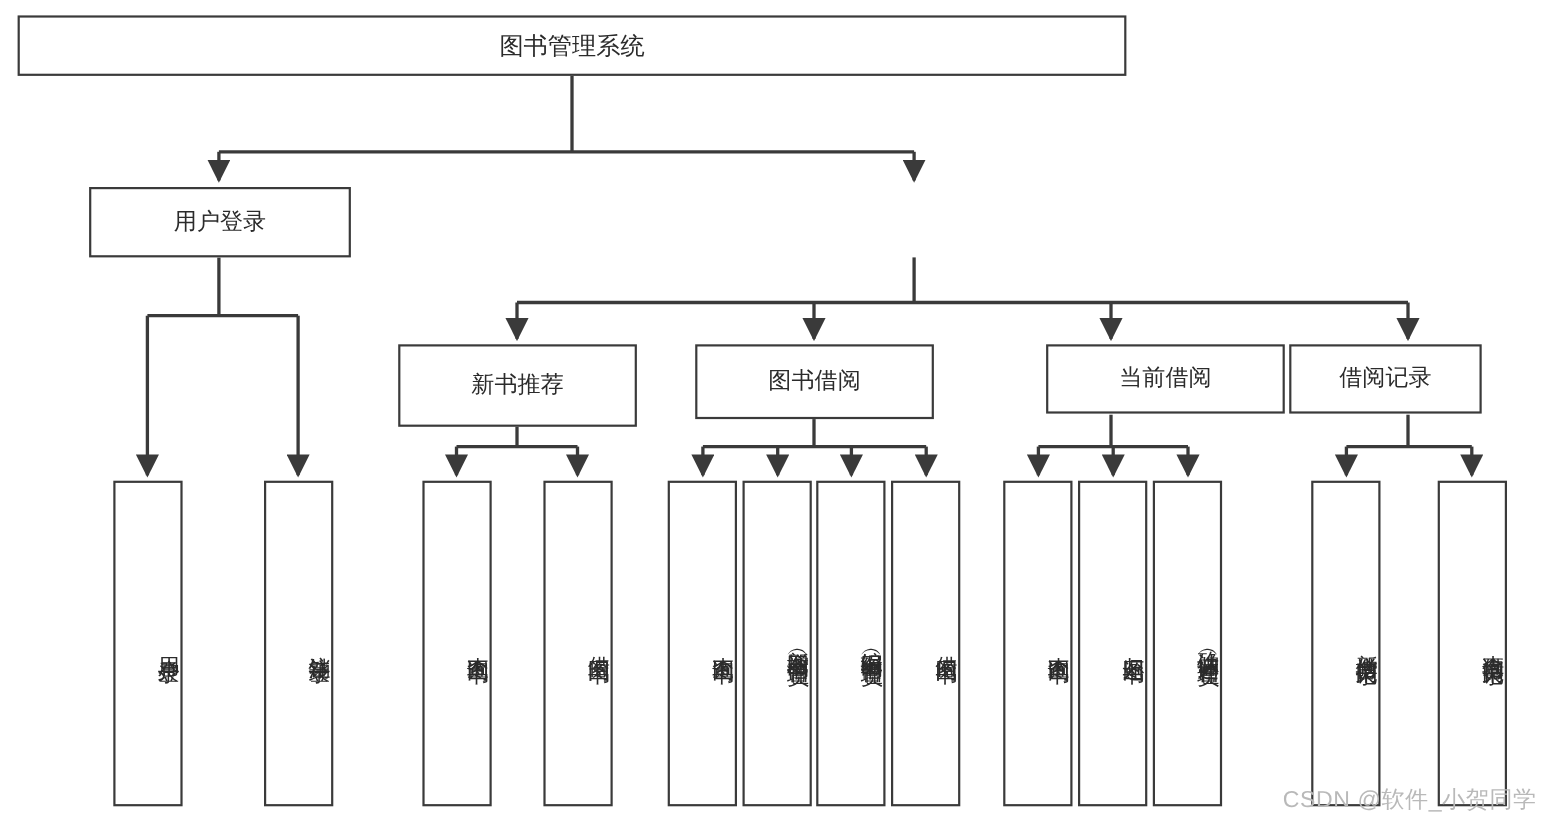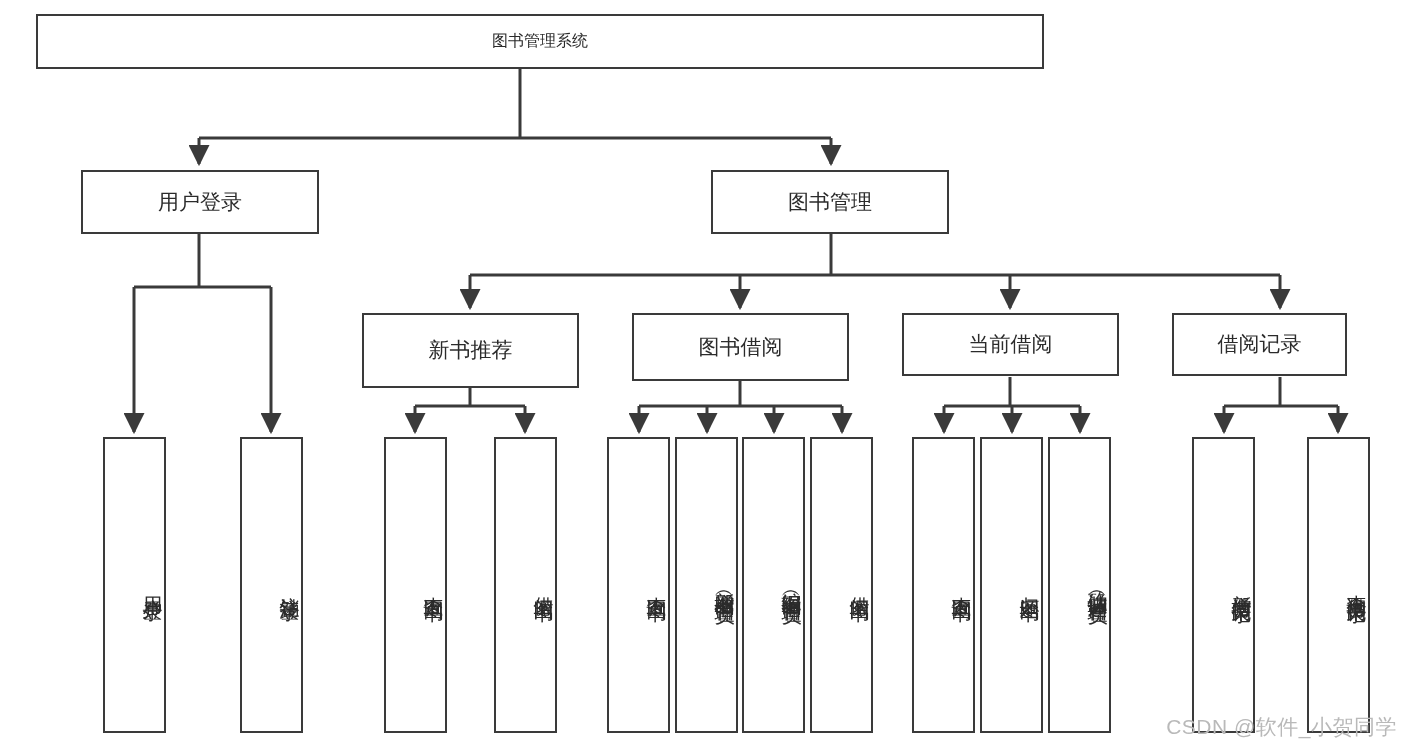--- a/index.html
+++ b/index.html
@@ -33,22 +33,21 @@
     display: flex;
     align-items: center;
     justify-content: center;
     text-align: center;
     line-height: 1.18;
   }
   .node.h {
     font-size: 21px;
   }
   .node.root {
-    font-size: 16px;
-    margin-left: 20px;
+    font-size: 22px;
   }
   .node.v {
     font-size: 20px;
     writing-mode: vertical-rl;
     text-orientation: upright;
     letter-spacing: 2px;
     padding: 12px 0;
     align-items: flex-start;
     justify-content: center;
   }
@@ -116,25 +115,24 @@
       <path d="M 1280 377 L 1280 406"></path>
       <path d="M 1224 406 L 1338 406"></path>
       <path d="M 1224 406 L 1224 432" marker-end="url(#arrow)"></path>
       <path d="M 1338 406 L 1338 432" marker-end="url(#arrow)"></path>
     </g>
   </svg>
 
   <div class="node root" style="left:16px; top:14px; width:1008px; height:55px;">图书管理系统</div>
 
   <div class="node h" style="left:81px; top:170px; width:238px; height:64px;">用户登录</div>
-  <div class="node h" style="left:711px; top:170px; width:238px; height:64px;">图书管理</div>
 
   <div class="node h" style="left:362px; top:313px; width:217px; height:75px;">新书推荐</div>
   <div class="node h" style="left:632px; top:313px; width:217px; height:68px;">图书借阅</div>
-  <div class="node h" style="left:902px; top:313px; width:217px; height:63px;">当前借阅</div>
+  <div class="node h" style="left:951px; top:313px; width:217px; height:63px;">当前借阅</div>
   <div class="node h" style="left:1172px; top:313px; width:175px; height:63px;">借阅记录</div>
 
   <div class="node v" style="left:103px; top:437px; width:63px; height:296px;">用户登录</div>
   <div class="node v" style="left:240px; top:437px; width:63px; height:296px;">注销登录</div>
 
   <div class="node v" style="left:384px; top:437px; width:63px; height:296px;">查询图书</div>
   <div class="node v" style="left:494px; top:437px; width:63px; height:296px;">借阅图书</div>
 
   <div class="node v" style="left:607px; top:437px; width:63px; height:296px;">查询图书</div>
   <div class="node v tall" style="left:675px; top:437px; width:63px; height:296px;">新增图书（管理员）</div>

